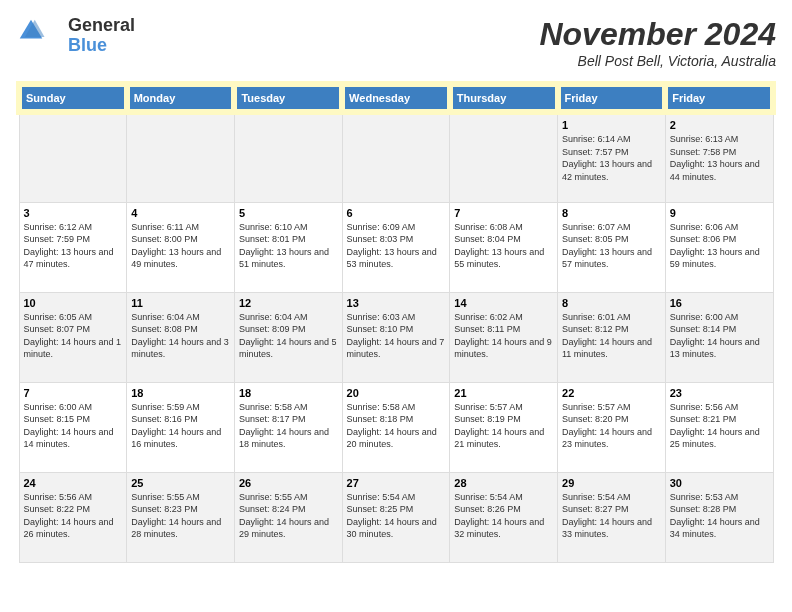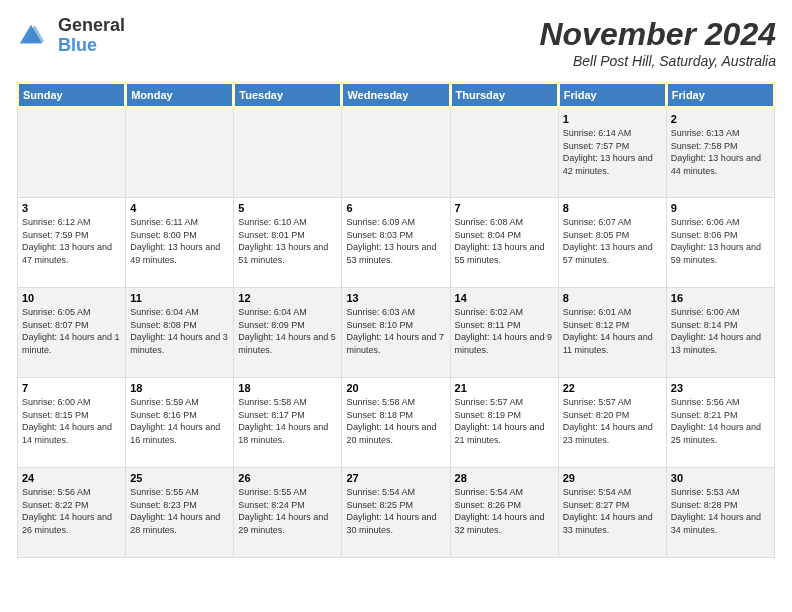--- a/index.html
+++ b/index.html
@@ -11,22 +11,22 @@
       padding: 16px;
     }
     .header-area {
       display: flex;
       justify-content: space-between;
       align-items: flex-start;
       margin-bottom: 12px;
     }
     .logo {
       display: flex;
-      align-items: center;
-      gap: 12px;
+      align-items: flex-start;
+      gap: 22px;
     }
     .logo-text {
       font-size: 18px;
       font-weight: bold;
       color: #333;
       line-height: 1.1;
     }
     .logo-text span {
       color: #4a90d9;
     }
@@ -54,21 +54,21 @@
     }
     thead tr {
       background-color: #3d7fc1;
     }
     thead th {
       color: #fff;
       font-weight: bold;
       padding: 5px 4px;
       text-align: left;
       font-size: 11px;
-      border: 3px solid #fef9c3;
+      border: 6px solid #fef9c3;
     }
     tbody tr {
       border-bottom: 1px solid #ccc;
     }
     tbody td {
       vertical-align: top;
       padding: 4px;
       border: 1px solid #ddd;
       height: 90px;
       width: calc(100% / 7);
@@ -101,21 +101,21 @@
     <svg class="logo-icon" viewBox="0 0 40 40">
       <polygon points="20,5 35,30 5,30" fill="#4a90d9"></polygon>
       <polygon points="25,5 38,28 12,28" fill="#3d7fc1" opacity="0.5"></polygon>
     </svg>
     <div class="logo-text">
       General<br><span>Blue</span>
     </div>
   </div>
   <div class="title-area">
     <div class="month-title">November 2024</div>
-    <div class="location-title">Bell Post Hill, Saturday, Australia</div>
+    <div class="location-title">Bell Post Bell, Victoria, Australia</div>
   </div>
 </div>
 
 <table>
   <thead>
     <tr>
       <th>Sunday</th>
       <th>Monday</th>
       <th>Tuesday</th>
       <th>Wednesday</th>

